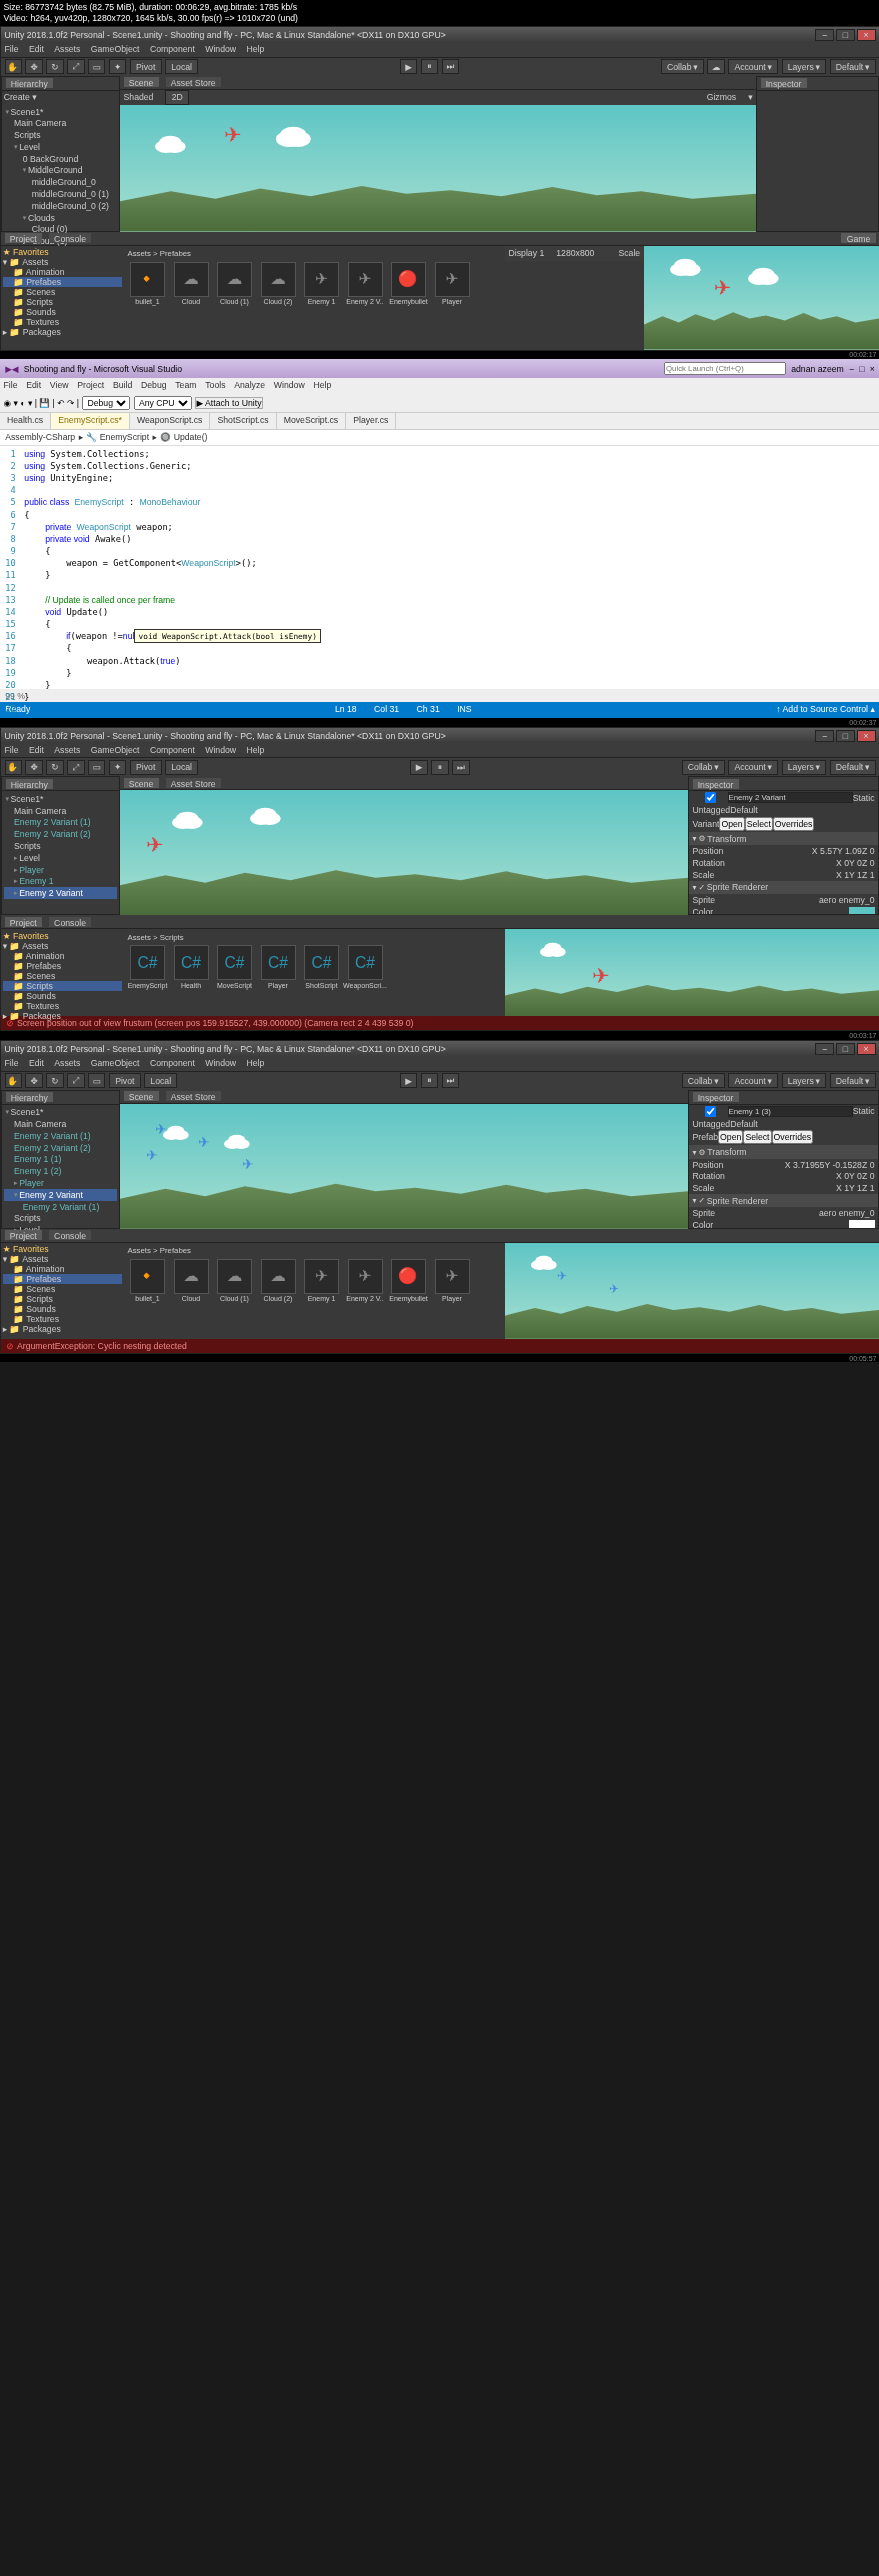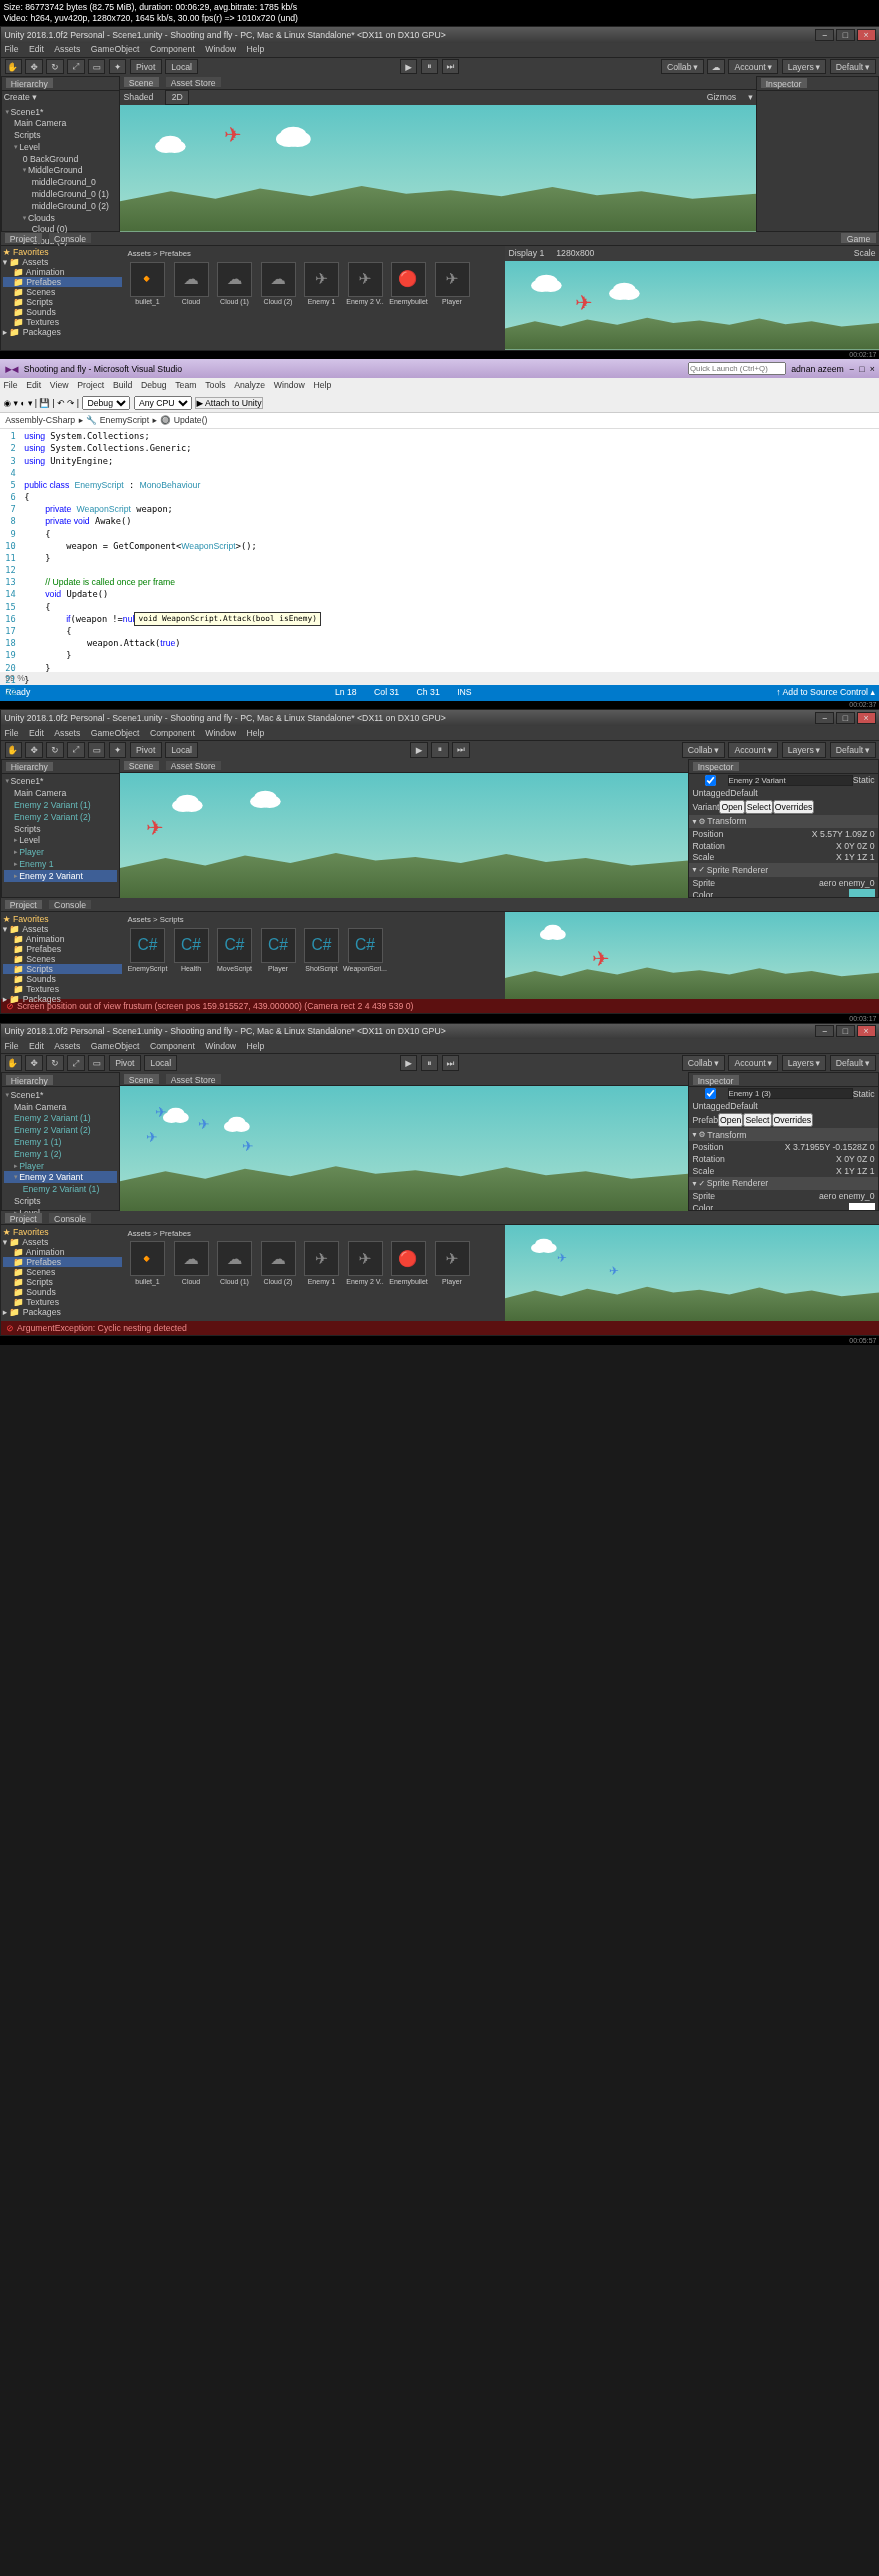--- a/index.html
+++ b/index.html
@@ -245,21 +245,21 @@
         </div>
 <div class="proj-item">
           <div class="proj-thumb">🔴</div>
           <div class="proj-label">Enemybullet</div>
         </div>
 <div class="proj-item">
           <div class="proj-thumb">✈</div>
           <div class="proj-label">Player</div>
         </div>
 </div>
-<div style="flex:1;display:flex;flex-direction:column">
+<div style="flex:1;display:flex;flex-direction:row">
 <div class="scene-toolbar">
           <span>Display 1</span> 
           <span>1280x800</span> 
           <span class="spacer"></span>
           <span>Scale</span>
         </div>
 <div class="game-view" style="width:100%;flex:1">
 <div class="cloud" style="top:17.4px;left:26px;width:22px;height:13px"></div>
 <div class="cloud" style="top:26px;left:104px;width:22px;height:13px"></div>
 <div class="plane" style="top:30px;left:70px;color:#d44">✈</div>
@@ -268,21 +268,21 @@
 </div>
 </div>
 </div>
 <div class="timestamp">00:02:17</div>
 
 <div class="vs-window">
 <div class="vs-titlebar">
 <span style="color:#68217a">▶◀</span>
 <span>Shooting and fly - Microsoft Visual Studio</span>
 <span class="spacer"></span>
-<input style="width: 98px; font-size: 7.8px;" placeholder="Quick Launch (Ctrl+Q)">
+<input style="width: 122px; font-size: 7.8px;" placeholder="Quick Launch (Ctrl+Q)">
 <span>adnan azeem</span>
 <span>−</span>
 <span>□</span>
 <span>×</span>
 </div>
 <div class="vs-menubar">
 <span>File</span>
 <span>Edit</span>
 <span>View</span>
 <span>Project</span>
@@ -292,20 +292,28 @@
 <span>Tools</span>
 <span>Analyze</span>
 <span>Window</span>
 <span>Help</span>
 </div>
 <div class="vs-toolbar">
 <span>◉ ▾ ◐ ▾ | 💾 | ↶ ↷ |</span>
 <select><option>Debug</option></select>
 <select><option>Any CPU</option></select>
 <button style="background:#eee;border:0.9px solid #aaa">▶ <span>Attach to Unity</span></button>
+</div>
+<div class="vs-tabs">
+<div class="vs-tab">Health.cs</div>
+<div class="vs-tab active">EnemyScript.cs*</div>
+<div class="vs-tab">WeaponScript.cs</div>
+<div class="vs-tab">ShotScript.cs</div>
+<div class="vs-tab">MoveScript.cs</div>
+<div class="vs-tab">Player.cs</div>
 </div>
 <div class="vs-breadcrumb">
 <span>Assembly-CSharp</span> ▸
 <span>🔧 <span>EnemyScript</span></span> ▸
 <span>🔘 <span>Update()</span></span>
 </div>
 <div class="code-area" style="position:relative">
 <div class="line-nums">1<br>2<br>3<br>4<br>5<br>6<br>7<br>8<br>9<br>10<br>11<br>12<br>13<br>14<br>15<br>16<br>17<br>18<br>19<br>20<br>21<br>22</div>
 <div class="code"><span class="kw">using</span> System.Collections;
 <span class="kw">using</span> System.Collections.Generic;

